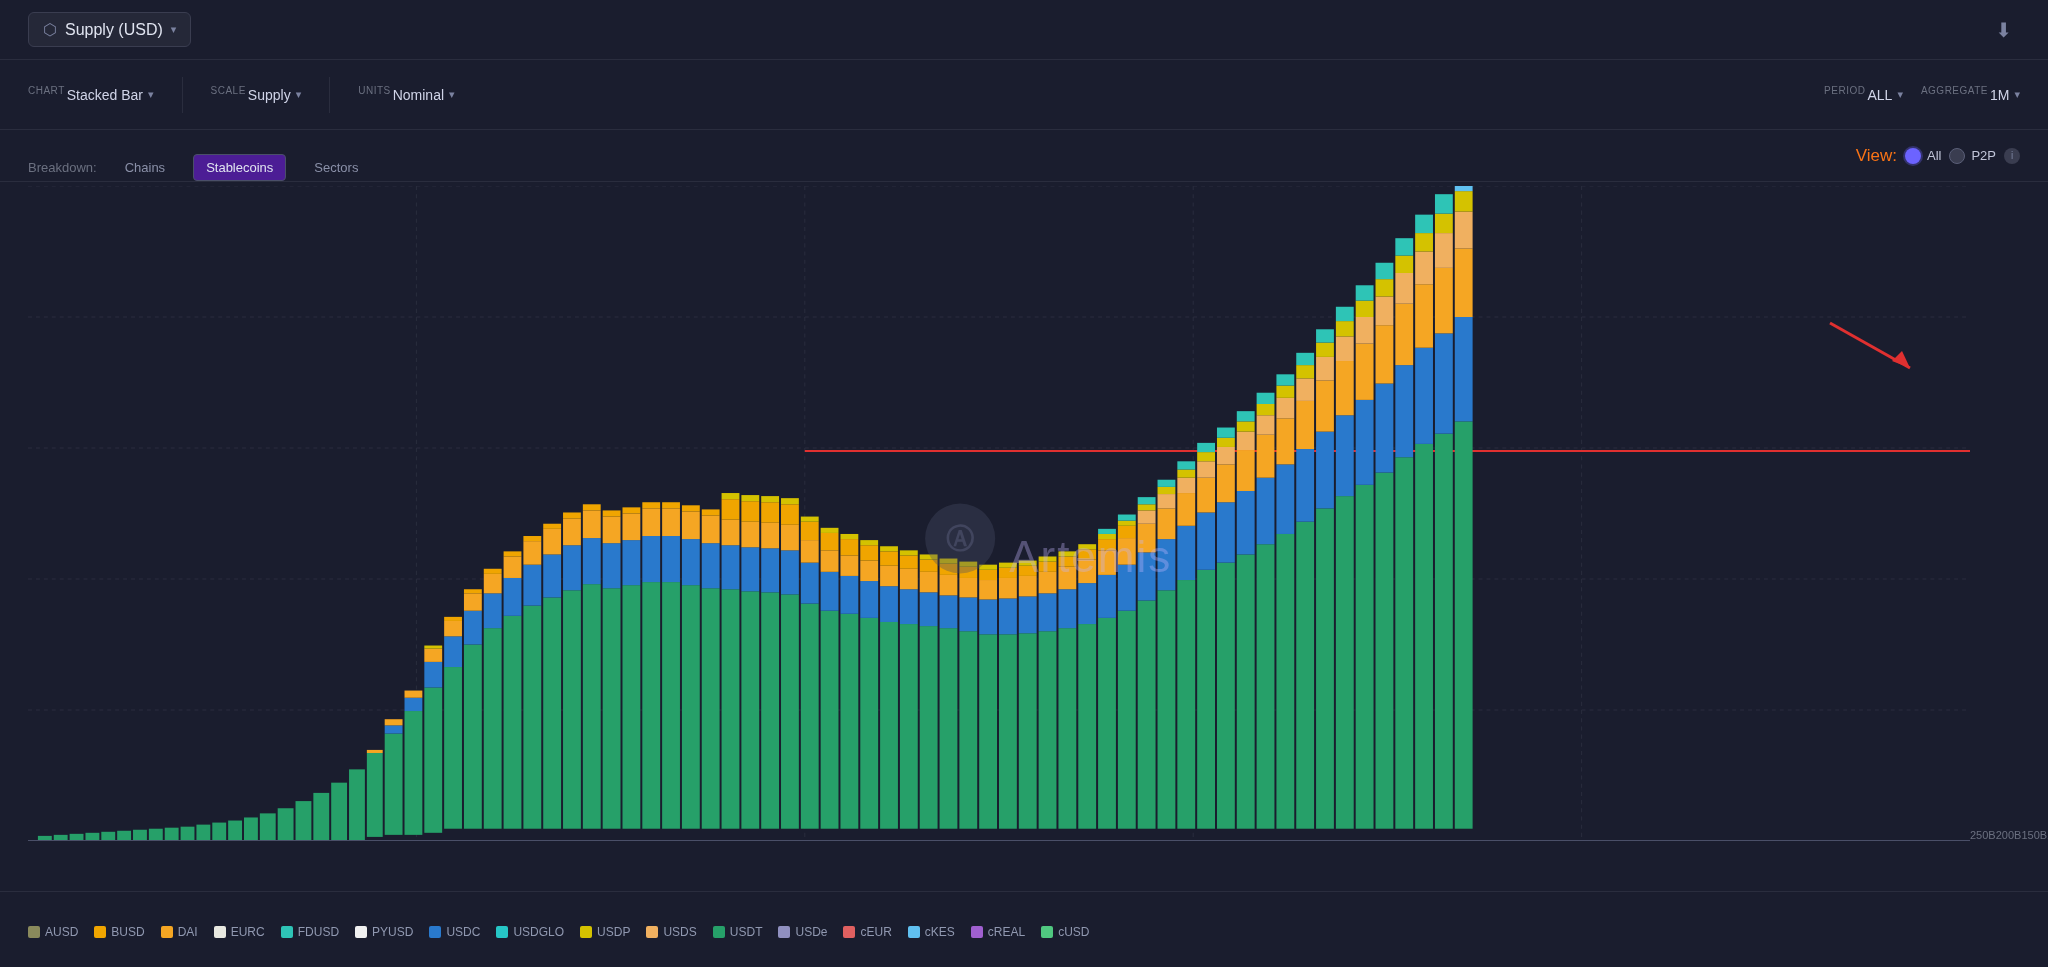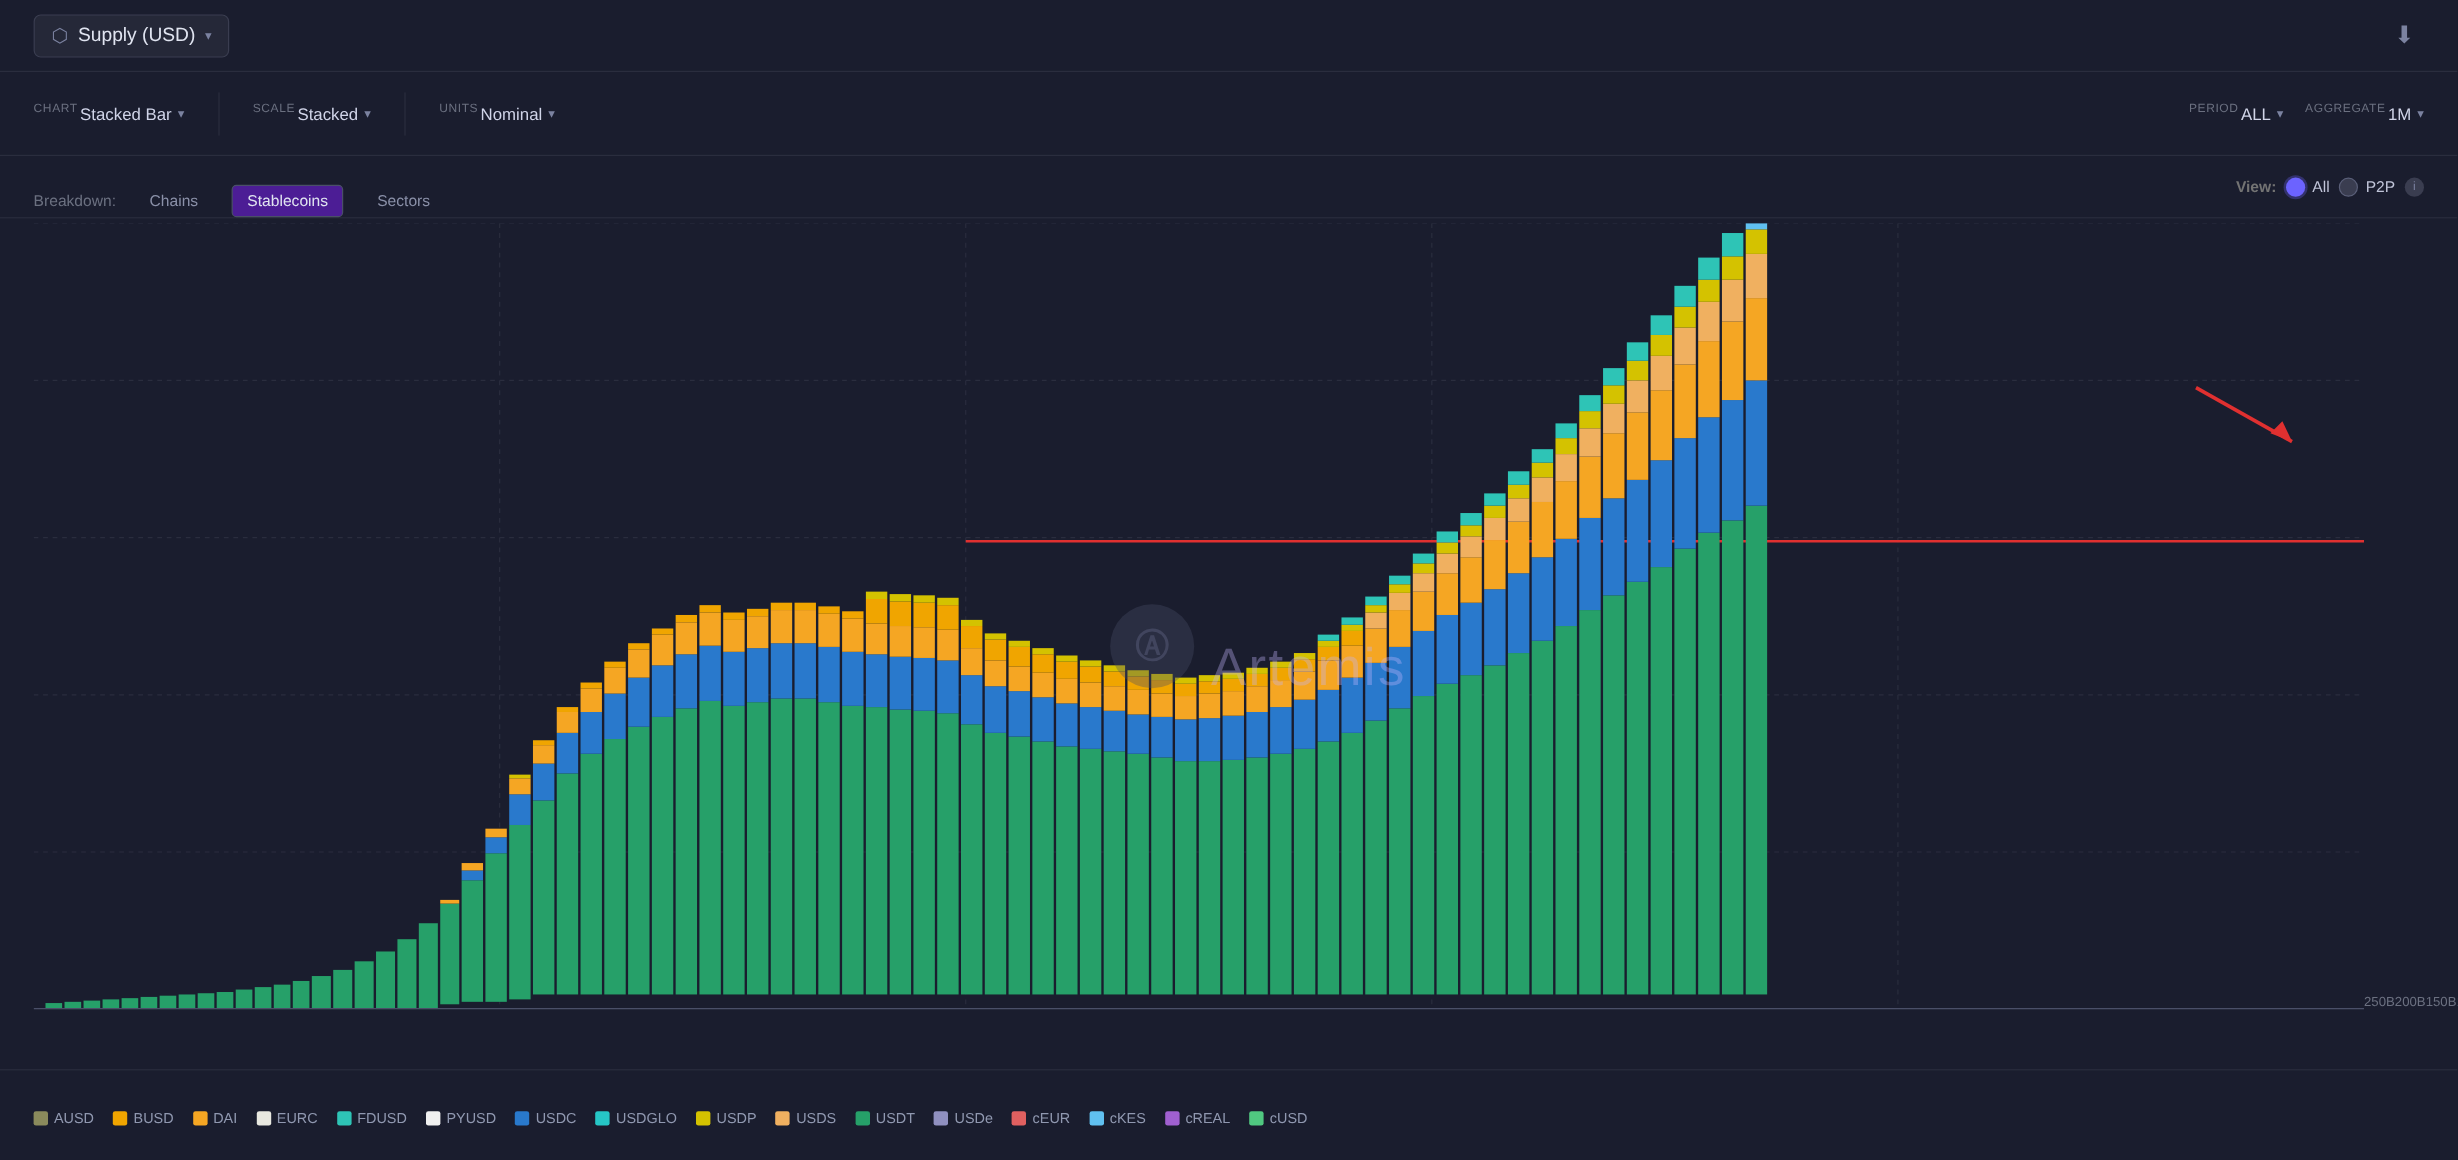--- a/index.html
+++ b/index.html
@@ -154,23 +154,22 @@
       border: 1px solid #4a4f68;
     }
 
     .view-section {
       display: flex;
       align-items: center;
       gap: 8px;
     }
 
     .view-label {
-      font-size: 13px;
-      color: #737373;
-      font-weight: bold;
+      font-size: 17px;
+      color: #f97316;
     }
 
     .view-radio {
       display: flex;
       align-items: center;
       gap: 6px;
       cursor: pointer;
     }
 
     .radio-dot {
@@ -361,21 +360,21 @@
       <span class="control-label">CHART</span>
       <button class="control-btn">
         <span>Stacked Bar</span>
         <span class="chevron">▾</span>
       </button>
     </div>
     <div class="control-divider"></div>
     <div class="control-group">
       <span class="control-label">SCALE</span>
       <button class="control-btn">
-        <span>Stacked</span>
+        <span>Supply</span>
         <span class="chevron">▾</span>
       </button>
     </div>
     <div class="control-divider"></div>
     <div class="control-group">
       <span class="control-label">UNITS</span>
       <button class="control-btn">
         <span>Nominal</span>
         <span class="chevron">▾</span>
       </button>

